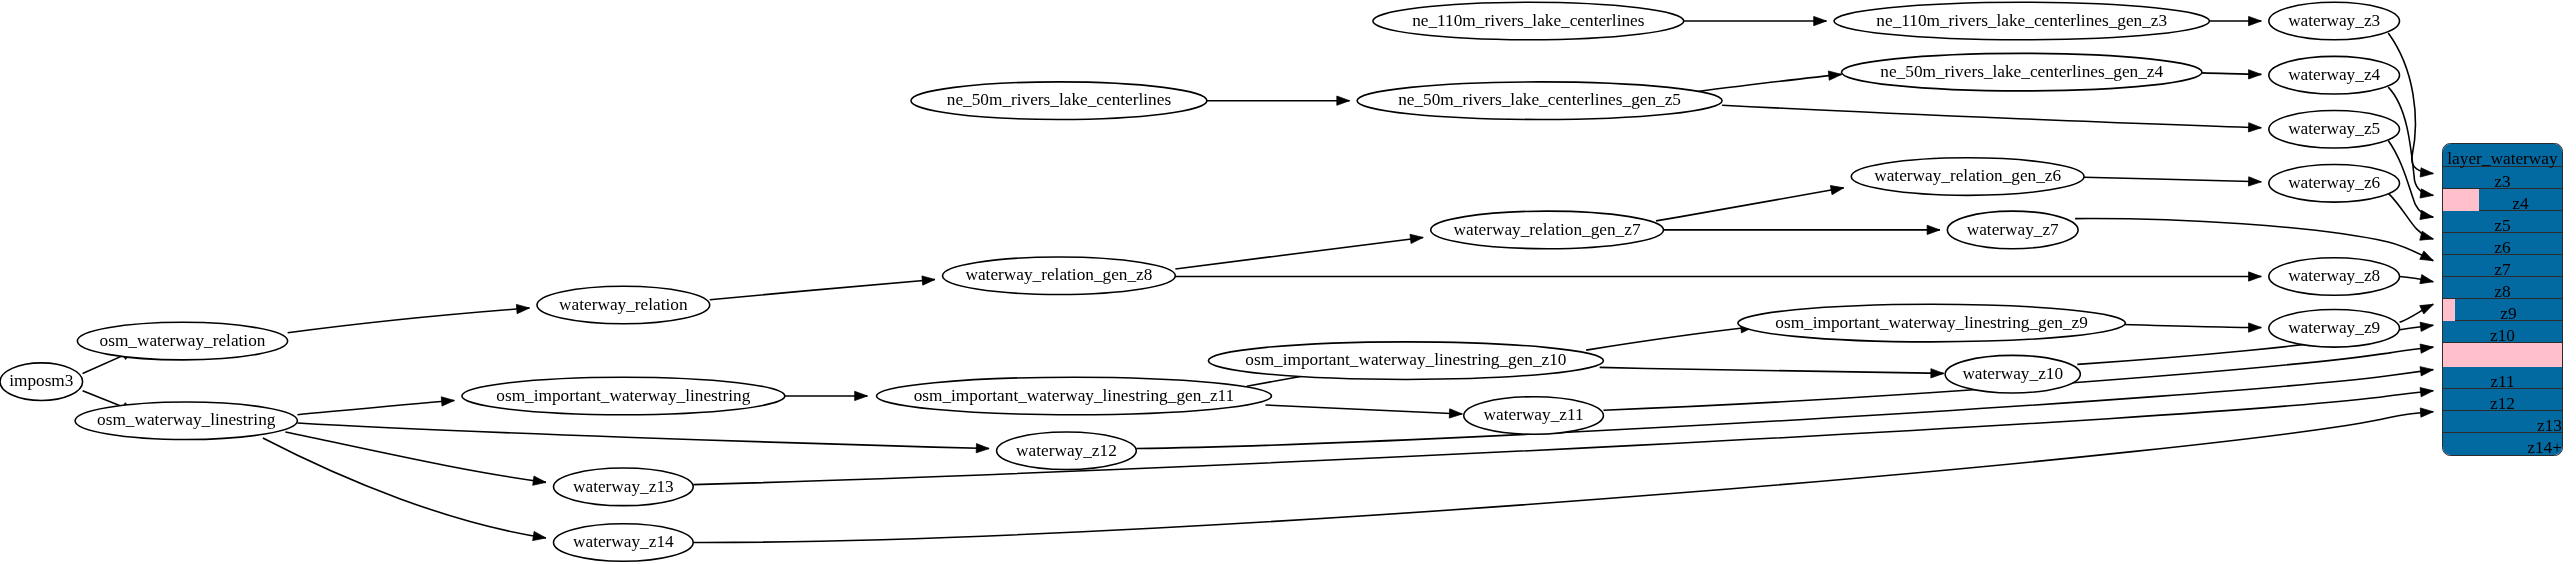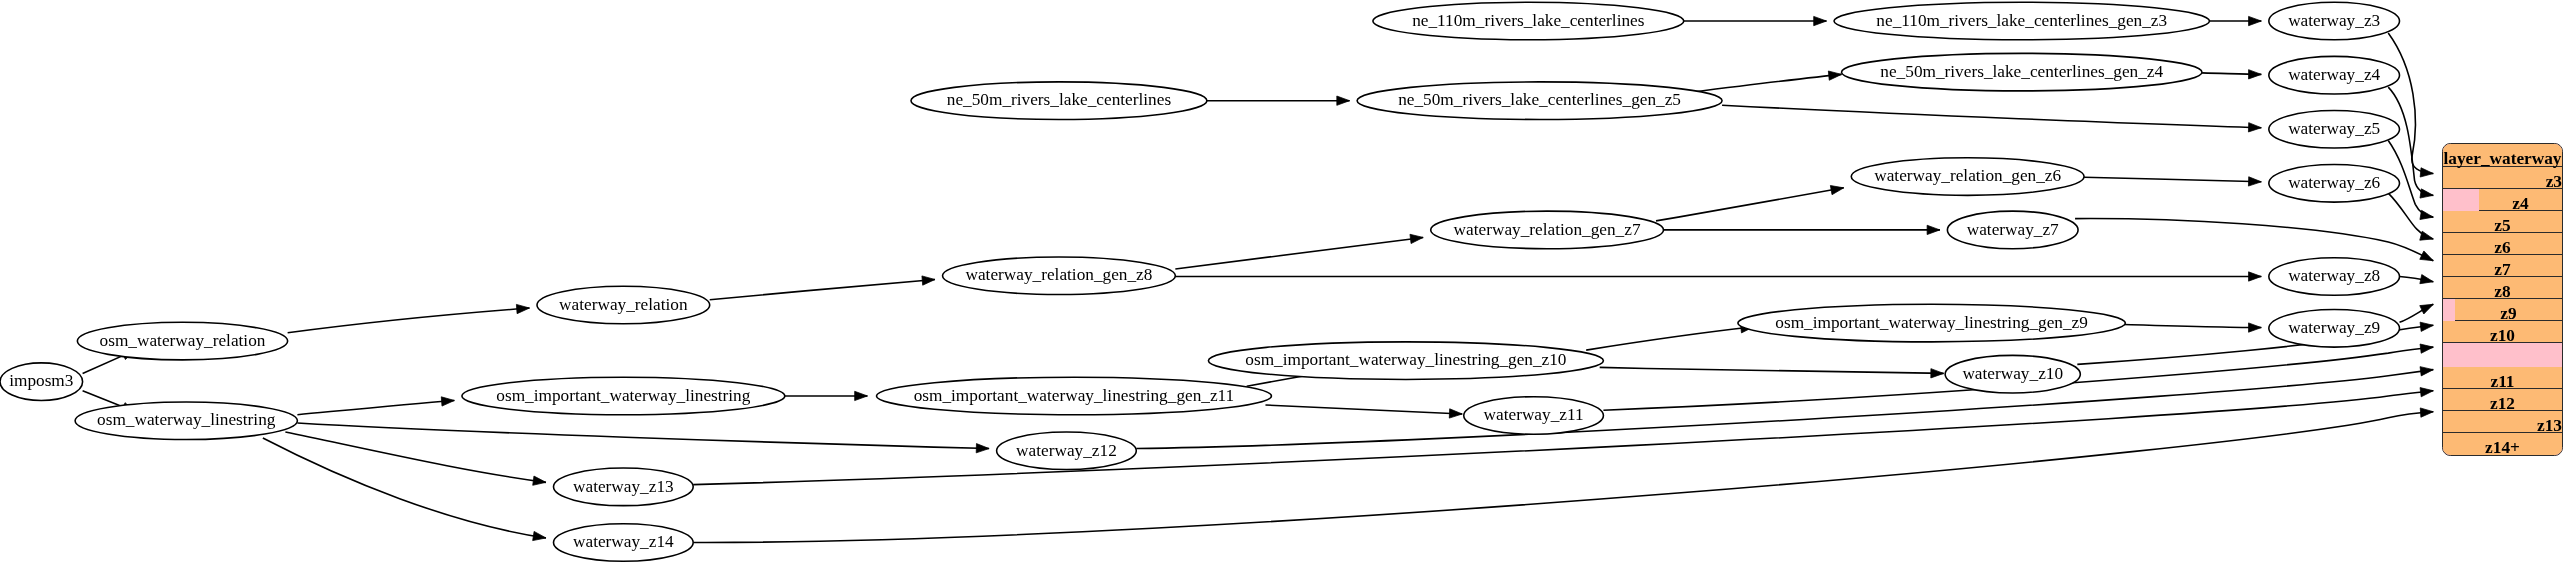--- a/index.html
+++ b/index.html
@@ -50,33 +50,33 @@
     position: absolute;
     border-collapse: collapse;
     border-spacing: 0;
     background: #ffc0cb;
     border: 1.5px solid #2b2b2b;
     border-radius: 8.3px;
     overflow: hidden;
   }
   #legend-table .legend-row {
     display: block;
-    background: #fdba74;
+    background: #0369a1;
     border-bottom: 1.5px solid #2b2b2b;
     font-family: "Liberation Serif", "DejaVu Serif", serif;
     font-size: 17.3px;
     color: #000000;
     text-align: center;
     line-height: 1;
     box-sizing: border-box;
     padding-top: 6px;
-    font-weight: bold;
   }
   #legend-table .legend-row:last-child {
     border-bottom: none;
+    text-align: right;
   }
   #legend-table .legend-title {
     font-size: 17.3px;
   }
 </style>
 </head>
 <body>
 
 <div id="stage">
 
@@ -268,21 +268,21 @@
         </g>
         <g>
           <ellipse class="node-ellipse" cx="3108" cy="437" rx="87" ry="25"></ellipse>
           <text class="node-label" x="3108" y="438">waterway_z9</text>
         </g>
       </g>
   </svg>
 
   <div id="legend-table" style="left: 2442px; top: 143px; width: 119px;">
       <div class="legend-row legend-title" style="height: 23px;">layer_waterway</div>
-      <div class="legend-row" style="height: 22px; text-align: right;">z3</div>
+      <div class="legend-row" style="height: 22px;">z3</div>
       <div class="legend-row" style="height: 22px; margin-left: 36px;">z4</div>
       <div class="legend-row" style="height: 22px;">z5</div>
       <div class="legend-row" style="height: 22px;">z6</div>
       <div class="legend-row" style="height: 22px;">z7</div>
       <div class="legend-row" style="height: 22px;">z8</div>
       <div class="legend-row" style="height: 22px; margin-left: 12px;">z9</div>
       <div class="legend-row" style="height: 22px;">z10</div>
       <div class="legend-row" style="height: 22px; margin-top: 24px;">z11</div>
       <div class="legend-row" style="height: 22px; text-align: center;">z12</div>
       <div class="legend-row" style="height: 22px; text-align: right;">z13</div>

